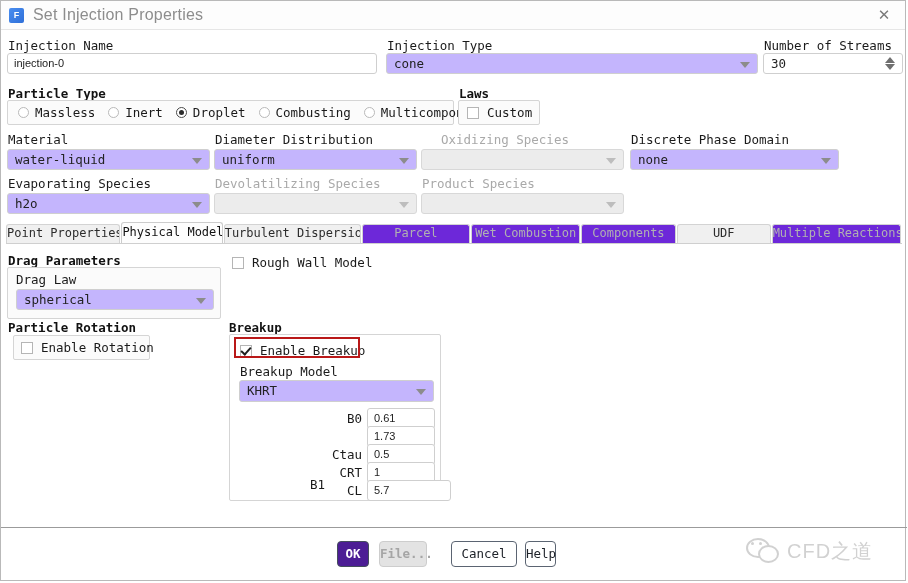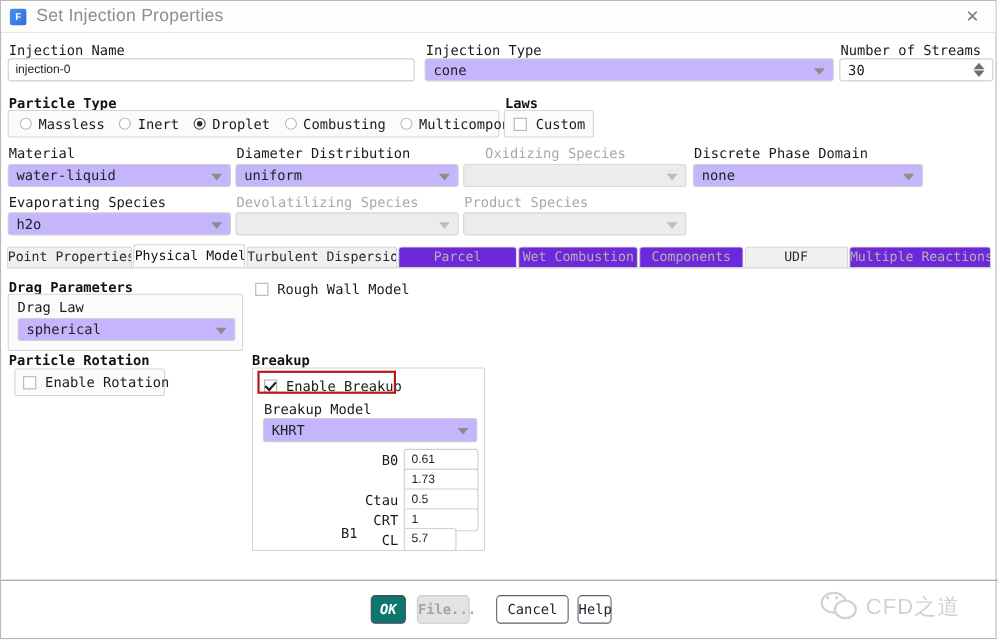--- a/index.html
+++ b/index.html
@@ -256,25 +256,24 @@
     text-align: center;
     border: 1px solid #5b6472;
     border-radius: 4px;
     background: #ffffff;
     font-family: "DejaVu Sans Mono", monospace;
     font-size: 12.5px;
     color: #20242b;
     white-space: nowrap;
   }
   .btn.primary {
-    background: #0f766e;
+    background: #4c1d95;
     border-color: #454e5c;
     color: #ffffff;
     font-weight: bold;
-    font-style: italic;
   }
   .btn.grey {
     background: #e3e3e3;
     border-color: #cdcdcd;
     color: #a5a5a5;
     font-weight: bold;
   }
 
   
   .watermark {
@@ -471,21 +470,21 @@
     <div class="abs lbl" style="left:80px; top:94px; width:52px; text-align:left;margin-top:48px;">B1</div>
     <div class="abs textbox" style="left:137px; top:91px; width:68px;">1.73</div>
 
     <div class="abs lbl" style="left:80px; top:112px; width:52px; text-align:right;">Ctau</div>
     <div class="abs textbox" style="left:137px; top:109px; width:68px;">0.5</div>
 
     <div class="abs lbl" style="left:80px; top:130px; width:52px; text-align:right;">CRT</div>
     <div class="abs textbox" style="left:137px; top:127px; width:68px;">1</div>
 
     <div class="abs lbl" style="left:80px; top:148px; width:52px; text-align:right;">CL</div>
-    <div class="abs textbox" style="left:137px; top:145px; width:48px;">5.7</div>
+    <div class="abs textbox" style="left:137px; top:145px; width:84px;">5.7</div>
   </div>
 
   <div class="hl-red" style="left:233px; top:336px; width:126px; height:21px;"></div>
 
   <div class="footer-sep"></div>
 
   <div class="btn primary" style="left:336px; top:540px; width:32px;">OK</div>
   <div class="btn grey" style="left:378px; top:540px; width:48px;">File...</div>
   <div class="btn" style="left:450px; top:540px; width:66px;">Cancel</div>
   <div class="btn" style="left:524px; top:540px; width:31px;">Help</div>

